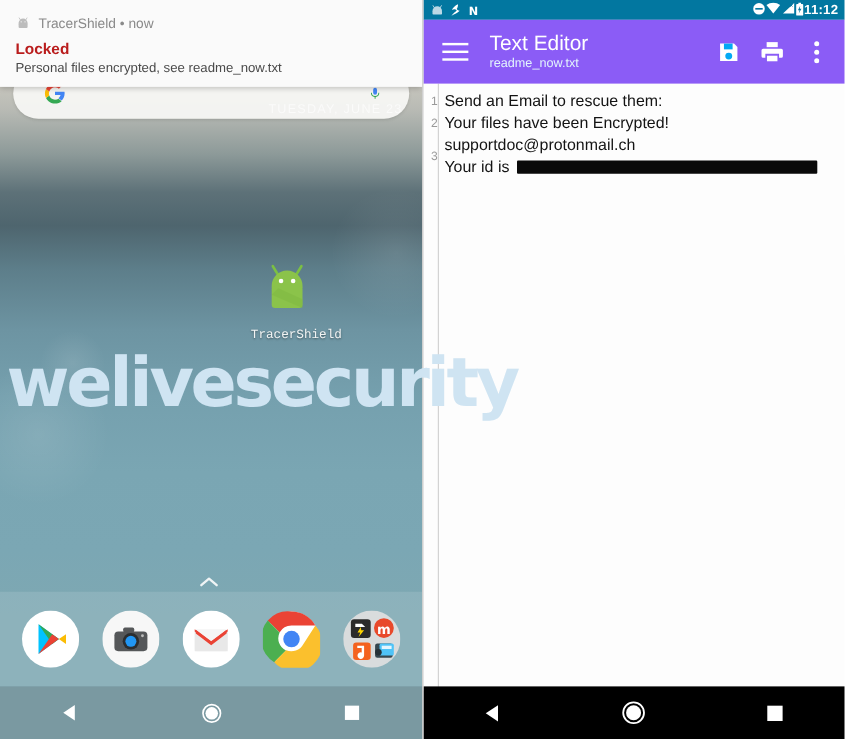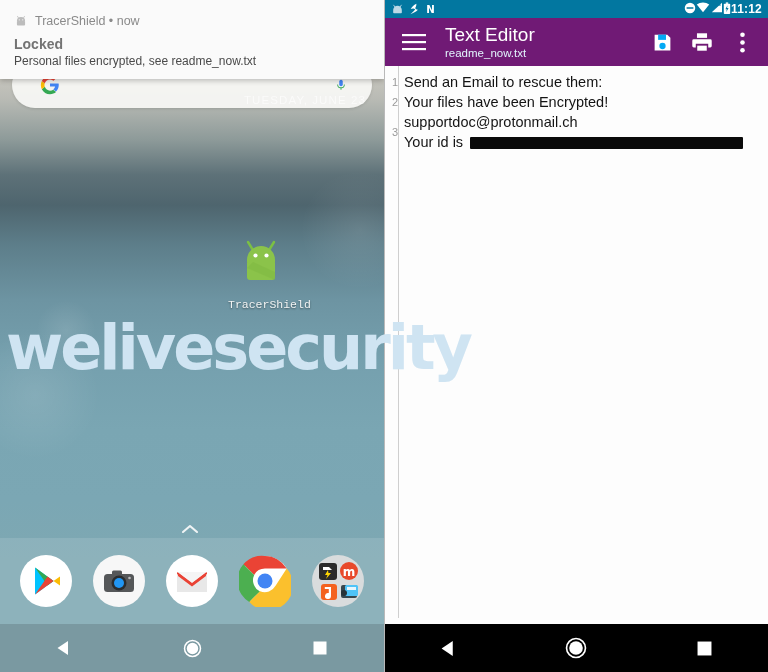--- a/index.html
+++ b/index.html
@@ -77,21 +77,21 @@
     position: absolute; left: 0; top: 0; width: 384px;
     background: #fafafa;
     box-shadow: 0 2px 5px rgba(0,0,0,0.22);
     padding: 13px 14px 11px 14px;
     z-index: 20;
   }
   .notif-head { display: flex; align-items: center; gap: 7px; height: 15px; }
   .notif-app-icon { width: 14px; height: 14px; flex: none; opacity: 0.55; }
   .notif-app-name { font-size: 12.5px; color: #8a8a8a; }
   .notif-title {
-    margin-top: 8px; font-size: 14px; font-weight: 700; color: #737373;
+    margin-top: 8px; font-size: 14px; font-weight: 700; color: #b91c1c;
   }
   .notif-body { margin-top: 2px; font-size: 12px; color: #4a4a4a; }
 
   
   .app-shortcut {
     position: absolute; left: 228px; top: 238px;
     width: 66px; text-align: center; font-family: Liberation Mono, monospace;
   }
   .app-shortcut .icon-wrap { width: 66px; height: 56px; }
   .app-shortcut .label {
@@ -132,21 +132,21 @@
   }
   #statusbar {
     position: relative; height: 18px; background: #0277a0;
     display: flex; align-items: center; padding: 0 6px; z-index: 12;
   }
   .sb-left { display: flex; align-items: center; gap: 5px; }
   .sb-right { margin-left: auto; display: flex; align-items: flex-start; gap: 0; }
   .sb-time { font-size: 12px; color: #ffffff; font-weight: 700; letter-spacing: 0.2px; }
 
   #appbar {
-    position: relative; height: 48px; background: #701a75;
+    position: relative; height: 58px; background: #8b5cf6;
     display: flex; align-items: center; padding: 0 12px; z-index: 12;
   }
   .menu-btn { width: 34px; height: 34px; display: flex; align-items: center; justify-content: center; }
   .appbar-titles { margin-left: 14px; }
   .appbar-title { font-size: 19px; color: #ffffff; line-height: 21px; font-weight: 400; }
   .appbar-sub { font-size: 11.5px; color: #e2f4fd; line-height: 14px; margin-top: 1px; }
   .appbar-actions { margin-left: auto; display: flex; align-items: center; gap: 16px; padding-right: 2px; }
   .action-btn { width: 24px; height: 24px; display: flex; align-items: center; justify-content: center; }
 
   #editor {

